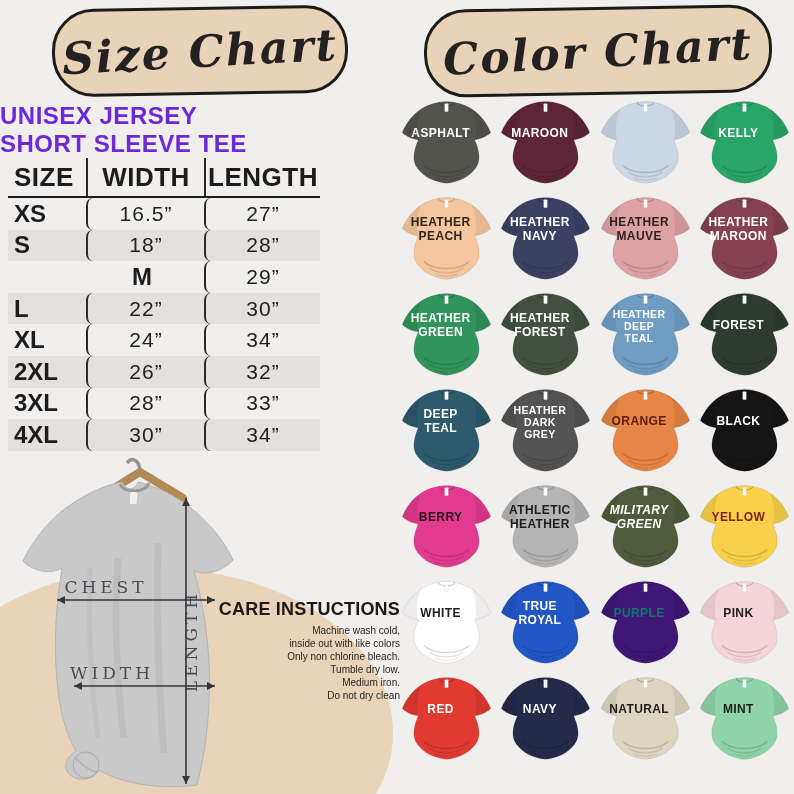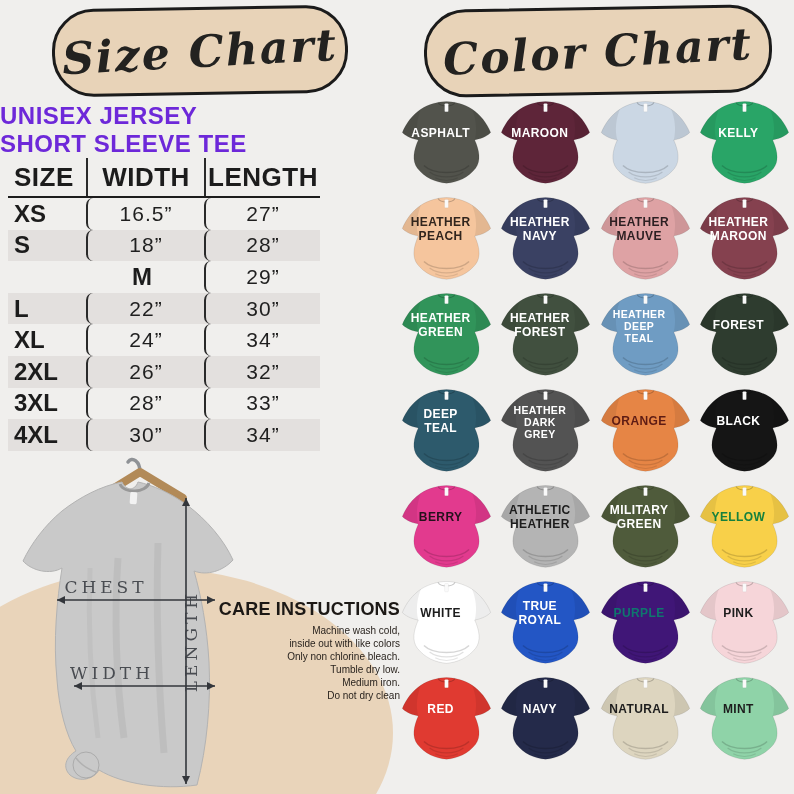--- a/index.html
+++ b/index.html
@@ -459,37 +459,37 @@
         <svg viewBox="0 0 100 100">
           <path d="M50,8 C41,8 31,11 23,16 C14,22 7,31 3,41 C8,46 15,48 20,49 C15,60 13,71 19,79 C27,89 38,94 50,95 C62,94 73,89 81,79 C87,71 85,60 80,49 C85,48 92,46 97,41 C93,31 86,22 77,16 C69,11 59,8 50,8 Z" fill="#4f5b3b" stroke="rgba(0,0,0,0.16)" stroke-width="0.6"></path>
           <path d="M23,16 C14,22 7,31 3,41 C8,46 15,48 20,49 C17,38 19,25 23,16 Z" fill="rgba(0,0,0,0.07)"></path>
           <path d="M77,16 C86,22 93,31 97,41 C92,46 85,48 80,49 C83,38 81,25 77,16 Z" fill="rgba(0,0,0,0.07)"></path>
           <path d="M26,76 C36,86 64,86 74,76" stroke="rgba(0,0,0,0.16)" stroke-width="1.6" fill="none"></path>
           <path d="M32,83 C41,90 59,90 68,83" stroke="rgba(0,0,0,0.12)" stroke-width="1.4" fill="none"></path>
           <path d="M38,89 C45,93 55,93 62,89" stroke="rgba(0,0,0,0.10)" stroke-width="1.2" fill="none"></path>
           <path d="M41,9 C44,14 56,14 59,9" stroke="rgba(0,0,0,0.22)" stroke-width="1.2" fill="none"></path>
           <rect x="48" y="10" width="4" height="9" rx="1" fill="#fafafa" stroke="rgba(0,0,0,0.12)" stroke-width="0.4"></rect>
         </svg>
-        <div class="shirt-label" style="color: rgb(255, 255, 255);">
+        <div class="shirt-label" style="color: rgb(255, 255, 255); font-style: italic;">
           <div>MILITARY</div>
           <div>GREEN</div>
         </div>
       </div>
       <div class="shirt-cell">
         <svg viewBox="0 0 100 100">
           <path d="M50,8 C41,8 31,11 23,16 C14,22 7,31 3,41 C8,46 15,48 20,49 C15,60 13,71 19,79 C27,89 38,94 50,95 C62,94 73,89 81,79 C87,71 85,60 80,49 C85,48 92,46 97,41 C93,31 86,22 77,16 C69,11 59,8 50,8 Z" fill="#f8d049" stroke="rgba(0,0,0,0.16)" stroke-width="0.6"></path>
           <path d="M23,16 C14,22 7,31 3,41 C8,46 15,48 20,49 C17,38 19,25 23,16 Z" fill="rgba(0,0,0,0.07)"></path>
           <path d="M77,16 C86,22 93,31 97,41 C92,46 85,48 80,49 C83,38 81,25 77,16 Z" fill="rgba(0,0,0,0.07)"></path>
           <path d="M26,76 C36,86 64,86 74,76" stroke="rgba(0,0,0,0.16)" stroke-width="1.6" fill="none"></path>
           <path d="M32,83 C41,90 59,90 68,83" stroke="rgba(0,0,0,0.12)" stroke-width="1.4" fill="none"></path>
           <path d="M38,89 C45,93 55,93 62,89" stroke="rgba(0,0,0,0.10)" stroke-width="1.2" fill="none"></path>
           <path d="M41,9 C44,14 56,14 59,9" stroke="rgba(0,0,0,0.22)" stroke-width="1.2" fill="none"></path>
           <rect x="48" y="10" width="4" height="9" rx="1" fill="#fafafa" stroke="rgba(0,0,0,0.12)" stroke-width="0.4"></rect>
         </svg>
-        <div class="shirt-label" style="color: #15803d;">
+        <div class="shirt-label" style="color: #7f1d1d;">
           <div>YELLOW</div>
         </div>
       </div>
       <div class="shirt-cell">
         <svg viewBox="0 0 100 100">
           <path d="M50,8 C41,8 31,11 23,16 C14,22 7,31 3,41 C8,46 15,48 20,49 C15,60 13,71 19,79 C27,89 38,94 50,95 C62,94 73,89 81,79 C87,71 85,60 80,49 C85,48 92,46 97,41 C93,31 86,22 77,16 C69,11 59,8 50,8 Z" fill="#ffffff" stroke="rgba(0,0,0,0.16)" stroke-width="0.6"></path>
           <path d="M23,16 C14,22 7,31 3,41 C8,46 15,48 20,49 C17,38 19,25 23,16 Z" fill="rgba(0,0,0,0.07)"></path>
           <path d="M77,16 C86,22 93,31 97,41 C92,46 85,48 80,49 C83,38 81,25 77,16 Z" fill="rgba(0,0,0,0.07)"></path>
           <path d="M26,76 C36,86 64,86 74,76" stroke="rgba(0,0,0,0.16)" stroke-width="1.6" fill="none"></path>
           <path d="M32,83 C41,90 59,90 68,83" stroke="rgba(0,0,0,0.12)" stroke-width="1.4" fill="none"></path>

